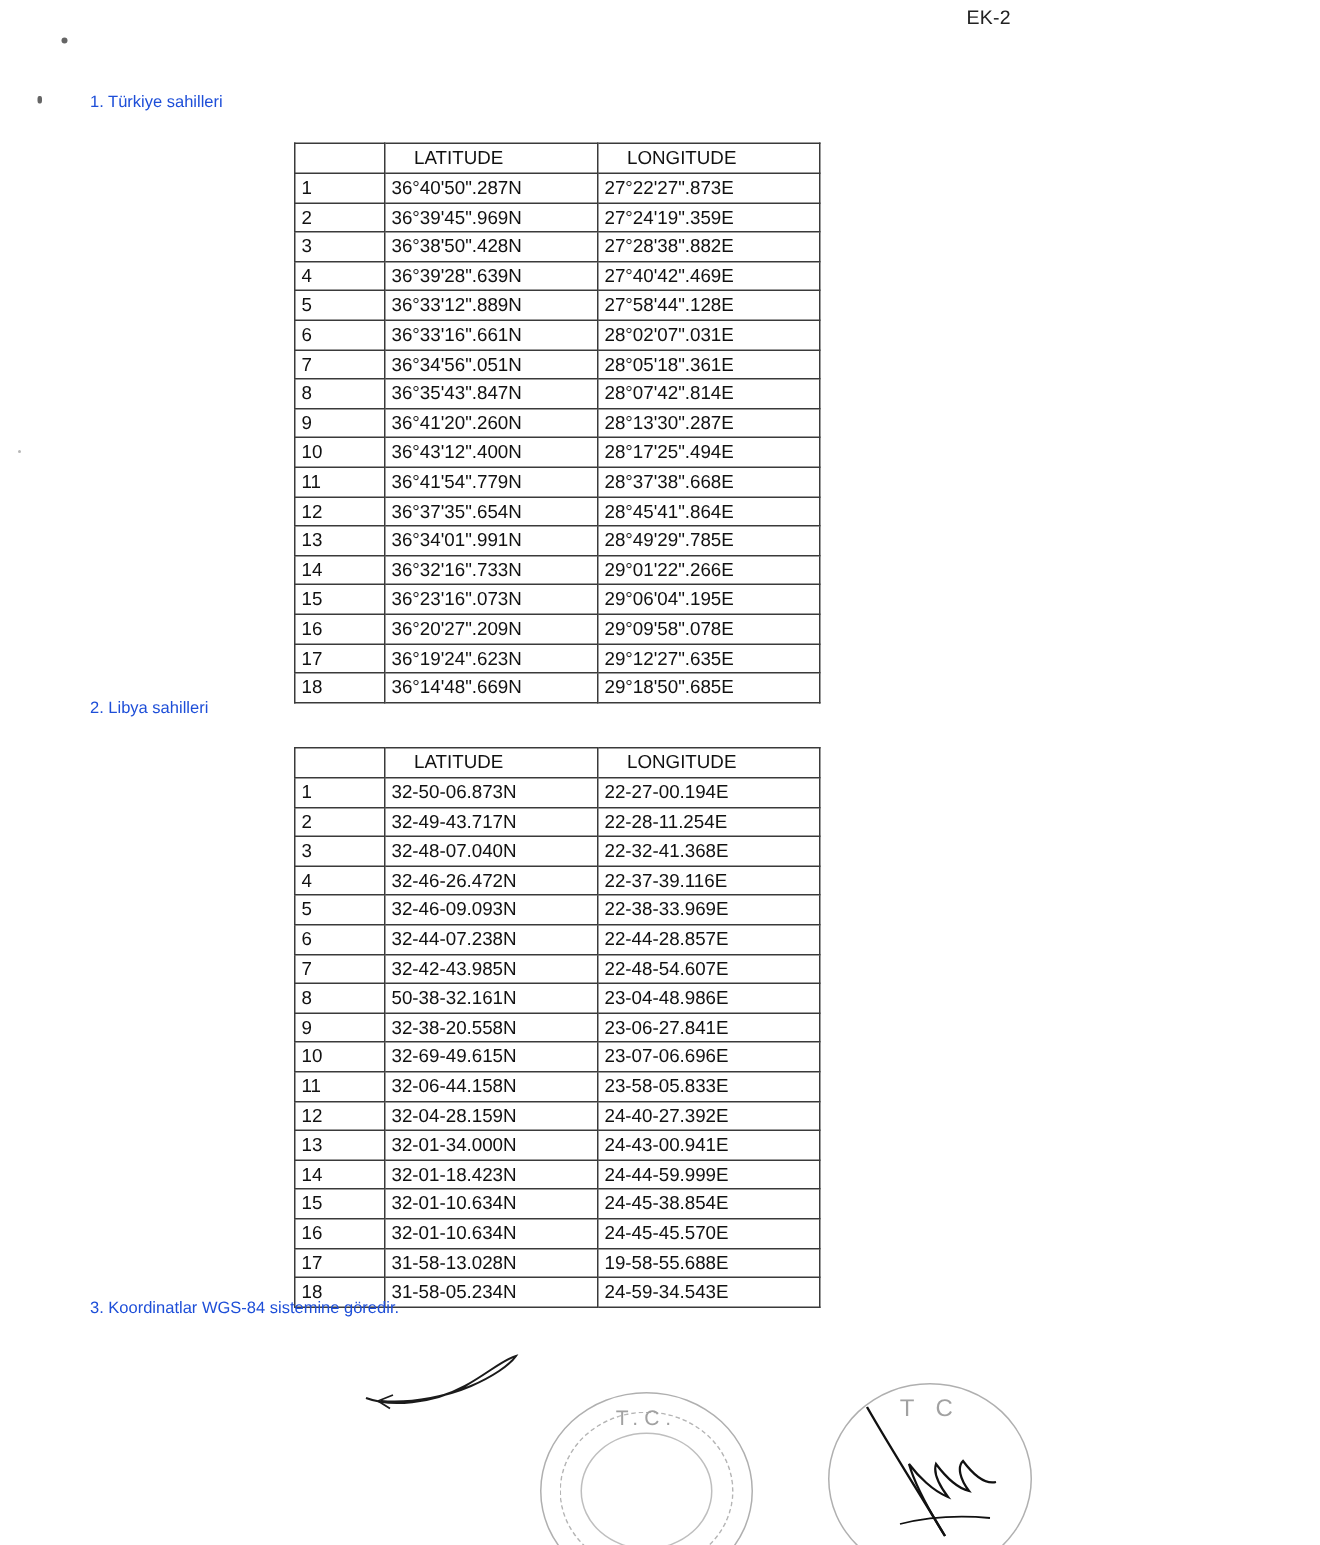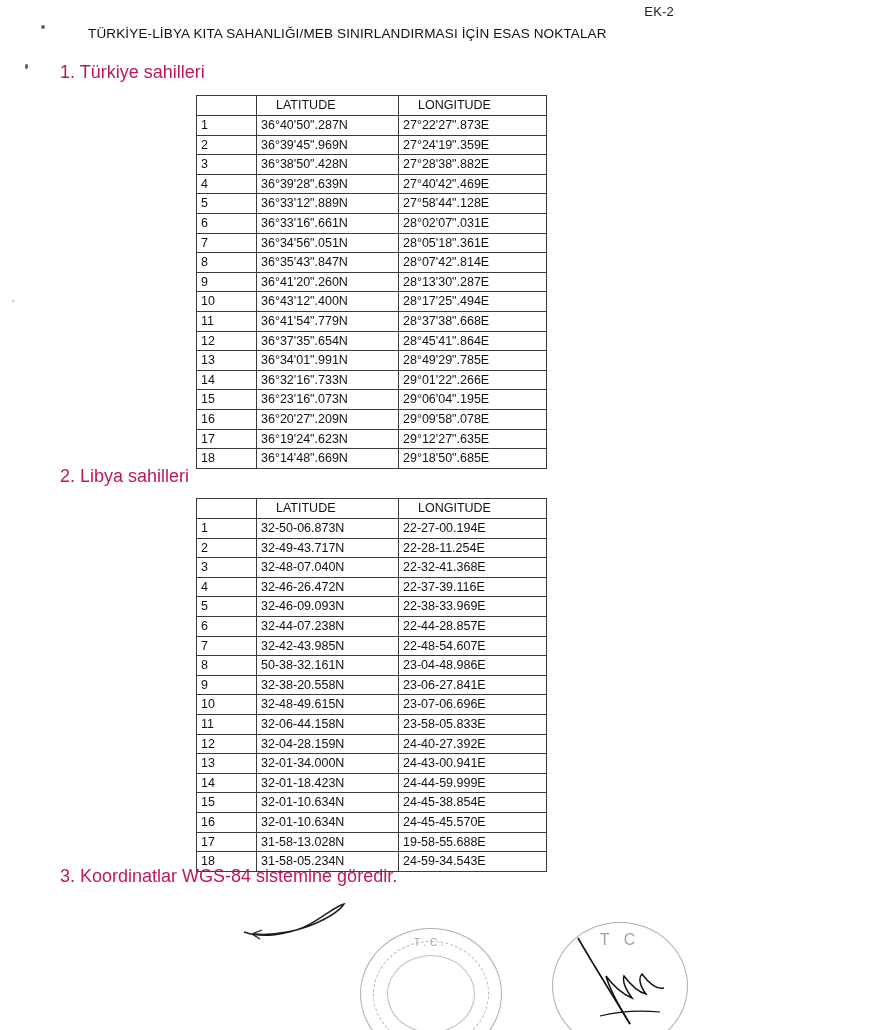--- a/index.html
+++ b/index.html
@@ -33,22 +33,22 @@
     position: absolute;
     top: 26px;
     left: 88px;
     font-size: 13.5px;
     letter-spacing: 0.15px;
     color: #111;
     white-space: nowrap;
   }
   .section-heading {
     position: absolute;
-    font-size: 18px;
-    color: #be185d;
+    font-size: 11px;
+    color: #1d4ed8;
   }
   .sec1 { top: 62px; left: 60px; }
   .sec2 { top: 466px; left: 60px; }
   .sec3 { top: 866px; left: 60px; }
 
   table.coords {
     position: absolute;
     border-collapse: collapse;
     table-layout: fixed;
     background: #fff;
@@ -110,21 +110,21 @@
     position: absolute;
     top: 26px; left: 26px; right: 26px; bottom: 26px;
     border: 1px solid #8a8a8a;
     border-radius: 50%;
   }
   .stamp-left .stamp-top-text {
     position: absolute;
     top: 8px;
     width: 100%;
     text-align: center;
-    font-size: 10px;
+    font-size: 14px;
     letter-spacing: 4px;
     color: #555;
   }
   .stamp-right {
     top: 922px;
     left: 552px;
     width: 134px;
     height: 126px;
   }
   .stamp-right .stamp-top-text {
@@ -155,21 +155,20 @@
 <body>
 
 <div class="page">
 
   <div class="speck s1"></div>
   <div class="speck s2"></div>
   <div class="speck s3"></div>
 
   <div class="ek-label">EK-2</div>
 
-  <div class="doc-title">TÜRKİYE-LİBYA KITA SAHANLIĞI/MEB SINIRLANDIRMASI İÇİN ESAS NOKTALAR</div>
 
   <div class="section-heading sec1">1. Türkiye sahilleri</div>
 
   <table class="coords t1">
     <colgroup>
       <col class="c-idx">
         <col class="c-lat">
         <col class="c-lon">
     </colgroup>
     <thead>
@@ -329,21 +328,21 @@
           <td>50-38-32.161N</td>
           <td>23-04-48.986E</td>
         </tr>
       <tr>
           <td>9</td>
           <td>32-38-20.558N</td>
           <td>23-06-27.841E</td>
         </tr>
       <tr>
           <td>10</td>
-          <td>32-48-49.615N</td>
+          <td>32-69-49.615N</td>
           <td>23-07-06.696E</td>
         </tr>
       <tr>
           <td>11</td>
           <td>32-06-44.158N</td>
           <td>23-58-05.833E</td>
         </tr>
       <tr>
           <td>12</td>
           <td>32-04-28.159N</td>

